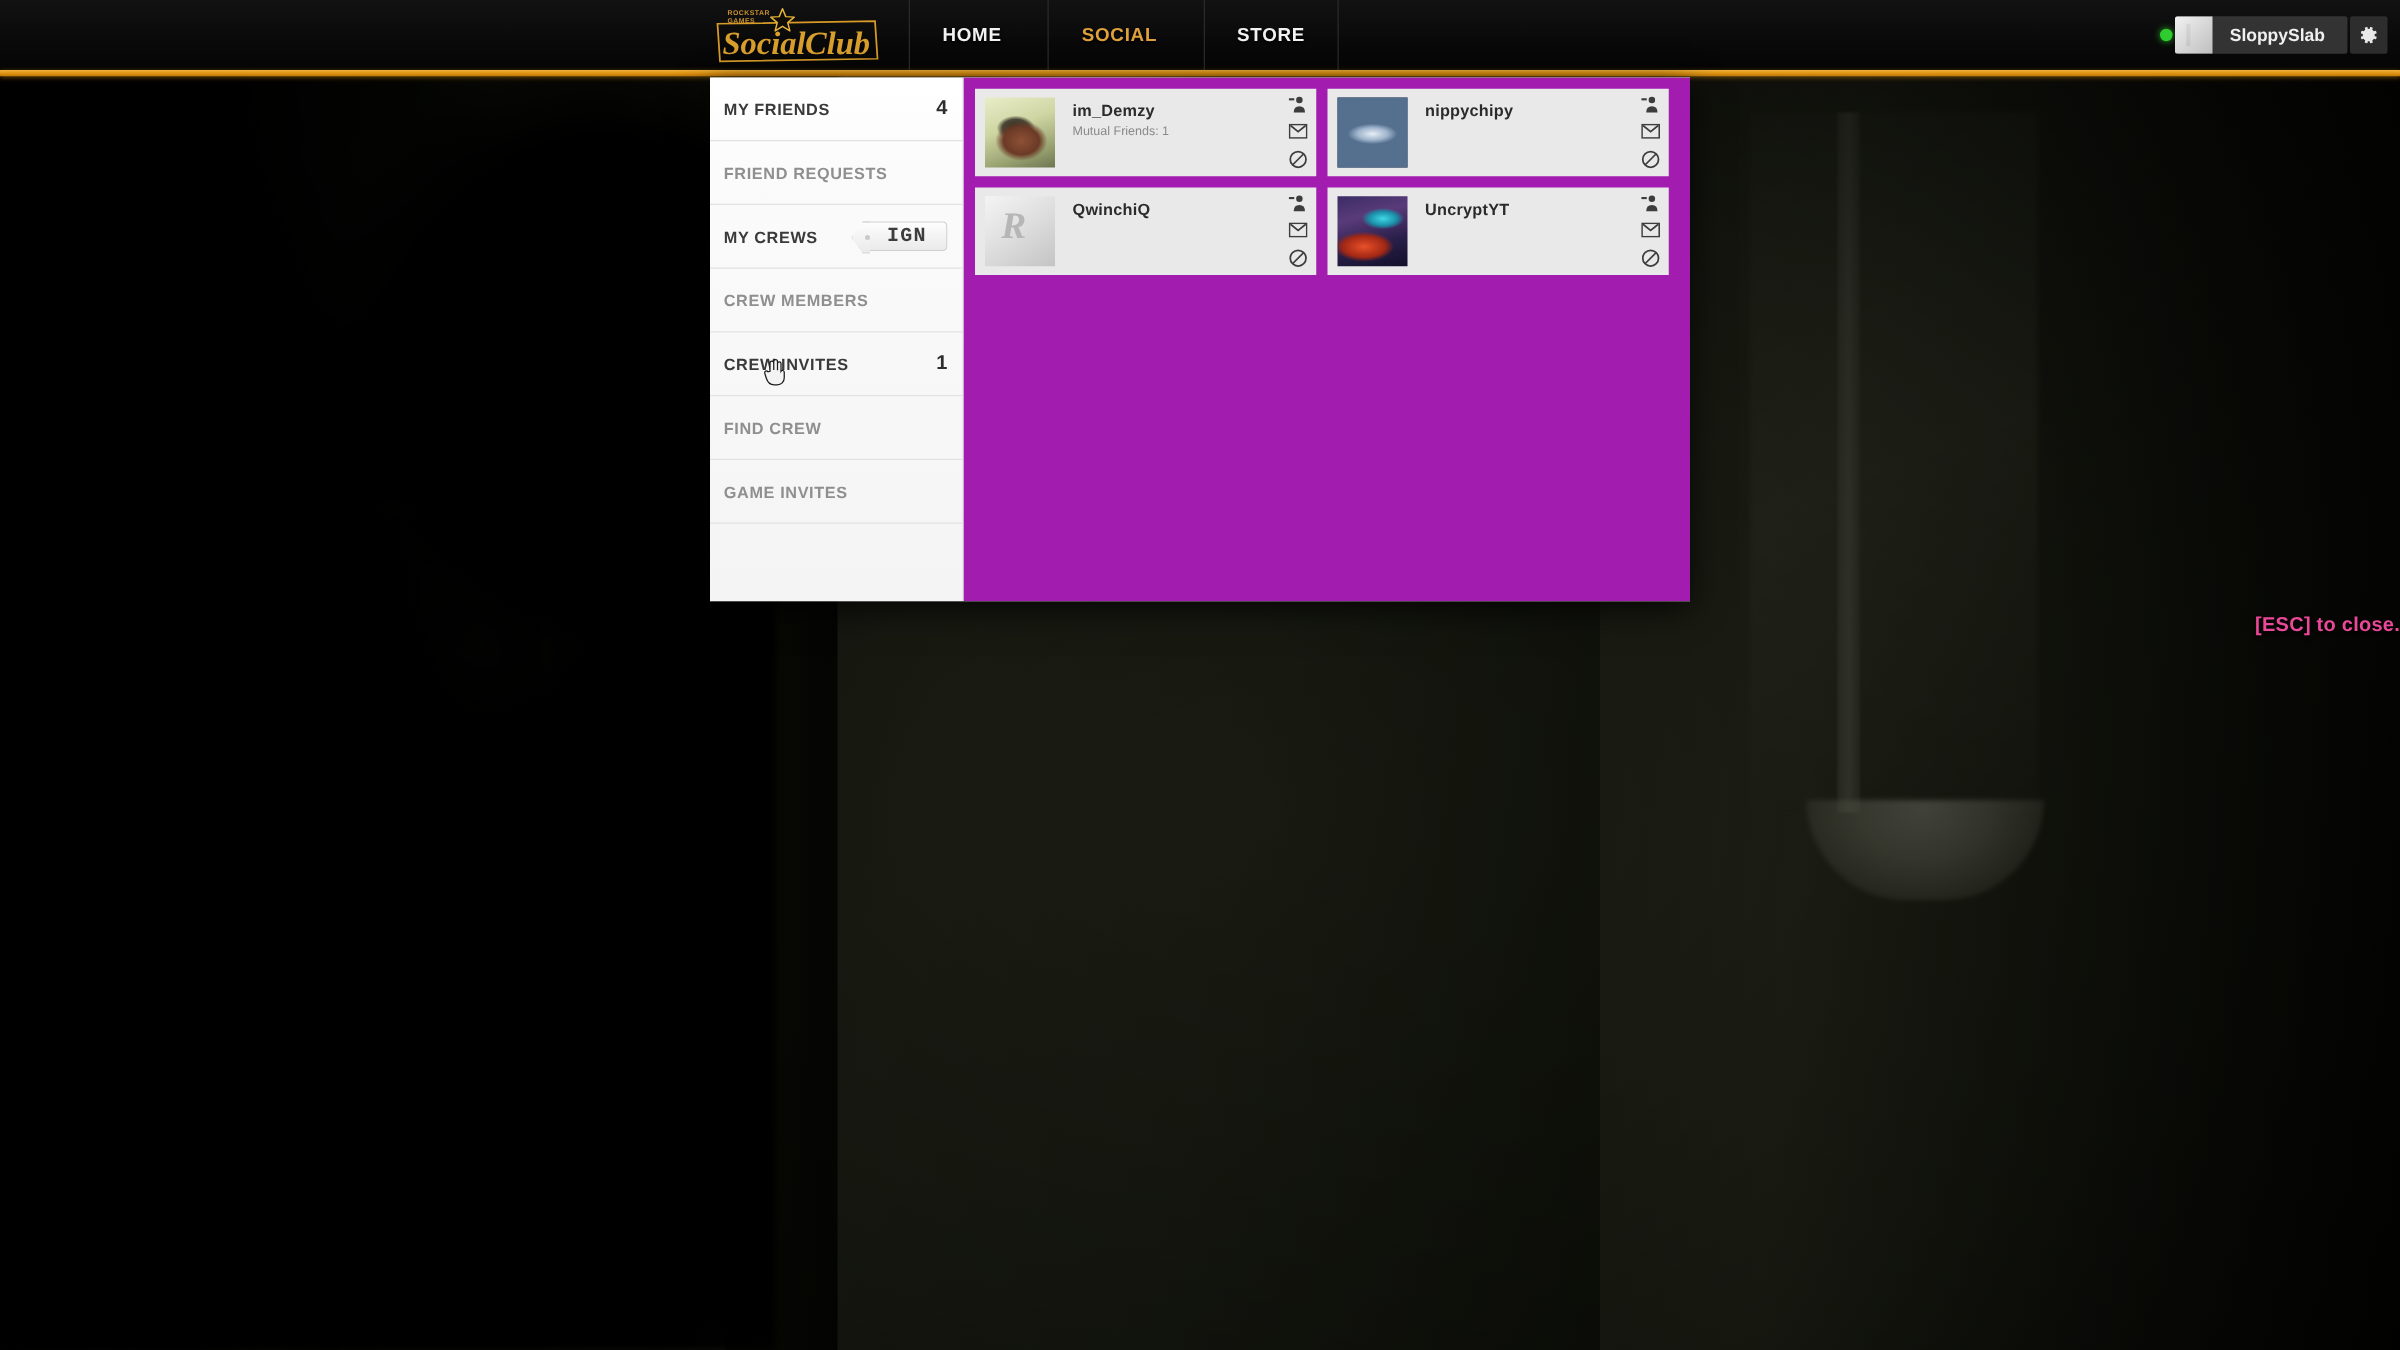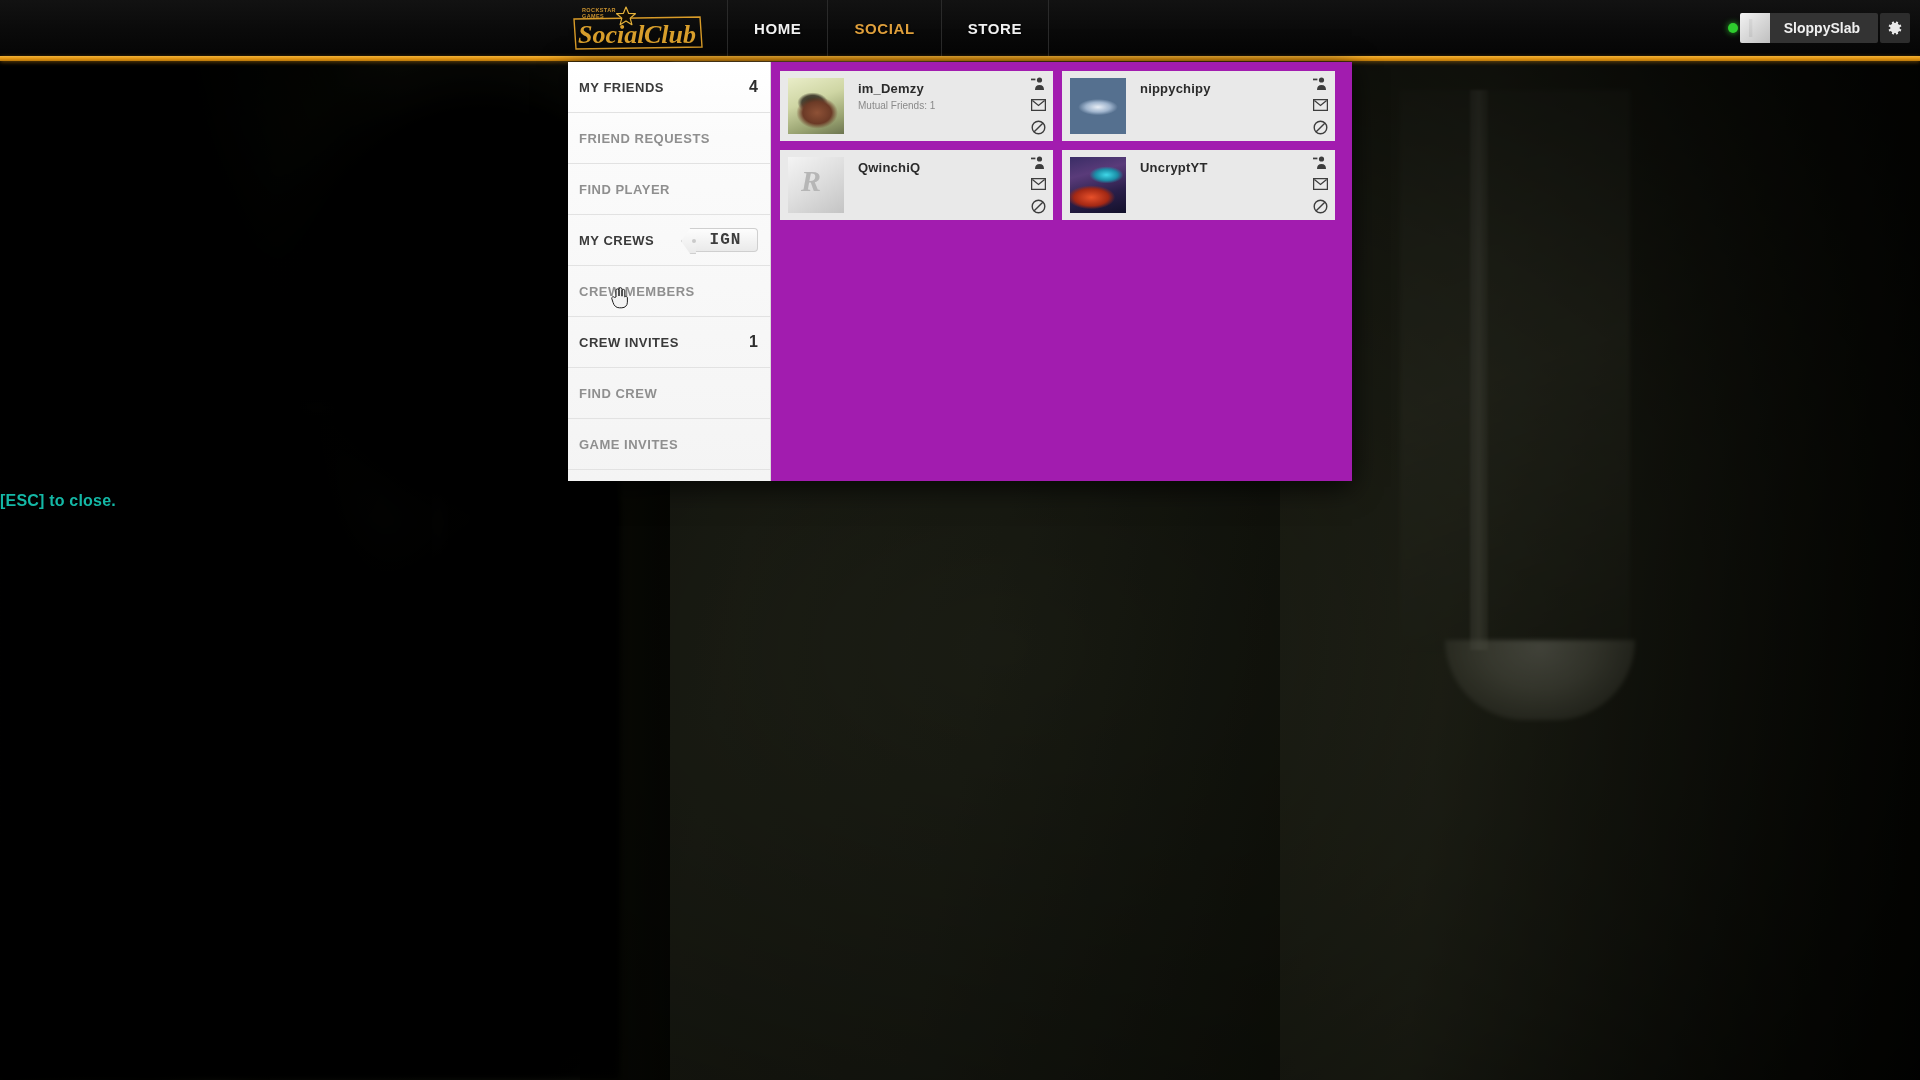--- a/index.html
+++ b/index.html
@@ -136,21 +136,21 @@
   }
 
   #logo {
     position:absolute; left:566px; top:3px;
     width:142px; height:50px;
     display:block;
   }
 
   #nav {
     position:absolute; left:727px; top:0; height:56px;
-    display:flex; align-items:stretch;
+    display:flex; align-items:stretch;gap:11px;
   }
   .nav-item {
     display:flex; align-items:center; justify-content:center;
     padding:0 26px;
     height:56px;
     color:#f2f2f2;
     font-size:15px;
     font-weight:bold;
     letter-spacing:.6px;
     text-transform:uppercase;
@@ -380,22 +380,22 @@
     background:
       radial-gradient(ellipse 20px 10px at 65% 32%, #3fd8e8 0%, #1b8fa8 55%, transparent 85%),
       radial-gradient(ellipse 26px 13px at 38% 72%, #e8502a 0%, #a32814 65%, transparent 92%),
       linear-gradient(165deg,#3a2d66 0%,#5a3b7a 30%,#2a1f4a 65%,#12102a 100%);
   }
 
   
   #esc-hint {
     position:absolute;
     left:0; top:492px; width:1920px;
-    text-align:left;
-    color:#14b8a6;
+    text-align:right;
+    color:#ec4899;
     font-size:16px;
     font-weight:bold;
     letter-spacing:.2px;
     text-shadow:0 1px 3px rgba(0,0,0,.95);
     z-index:25;
   }
 </style>
 </head>
 <body>
 
@@ -464,23 +464,20 @@
 
     <div class="side-item active">
       <span class="side-label">MY FRIENDS</span>
       <span class="side-count">4</span>
     </div>
 
     <div class="side-item">
       <span class="side-label">FRIEND REQUESTS</span>
     </div>
 
-    <div class="side-item">
-      <span class="side-label">FIND PLAYER</span>
-    </div>
 
     <div class="side-item active">
       <span class="side-label">MY CREWS</span>
       <span class="ign-tag">IGN</span>
     </div>
 
     <div class="side-item">
       <span class="side-label">CREW MEMBERS</span>
     </div>
 

